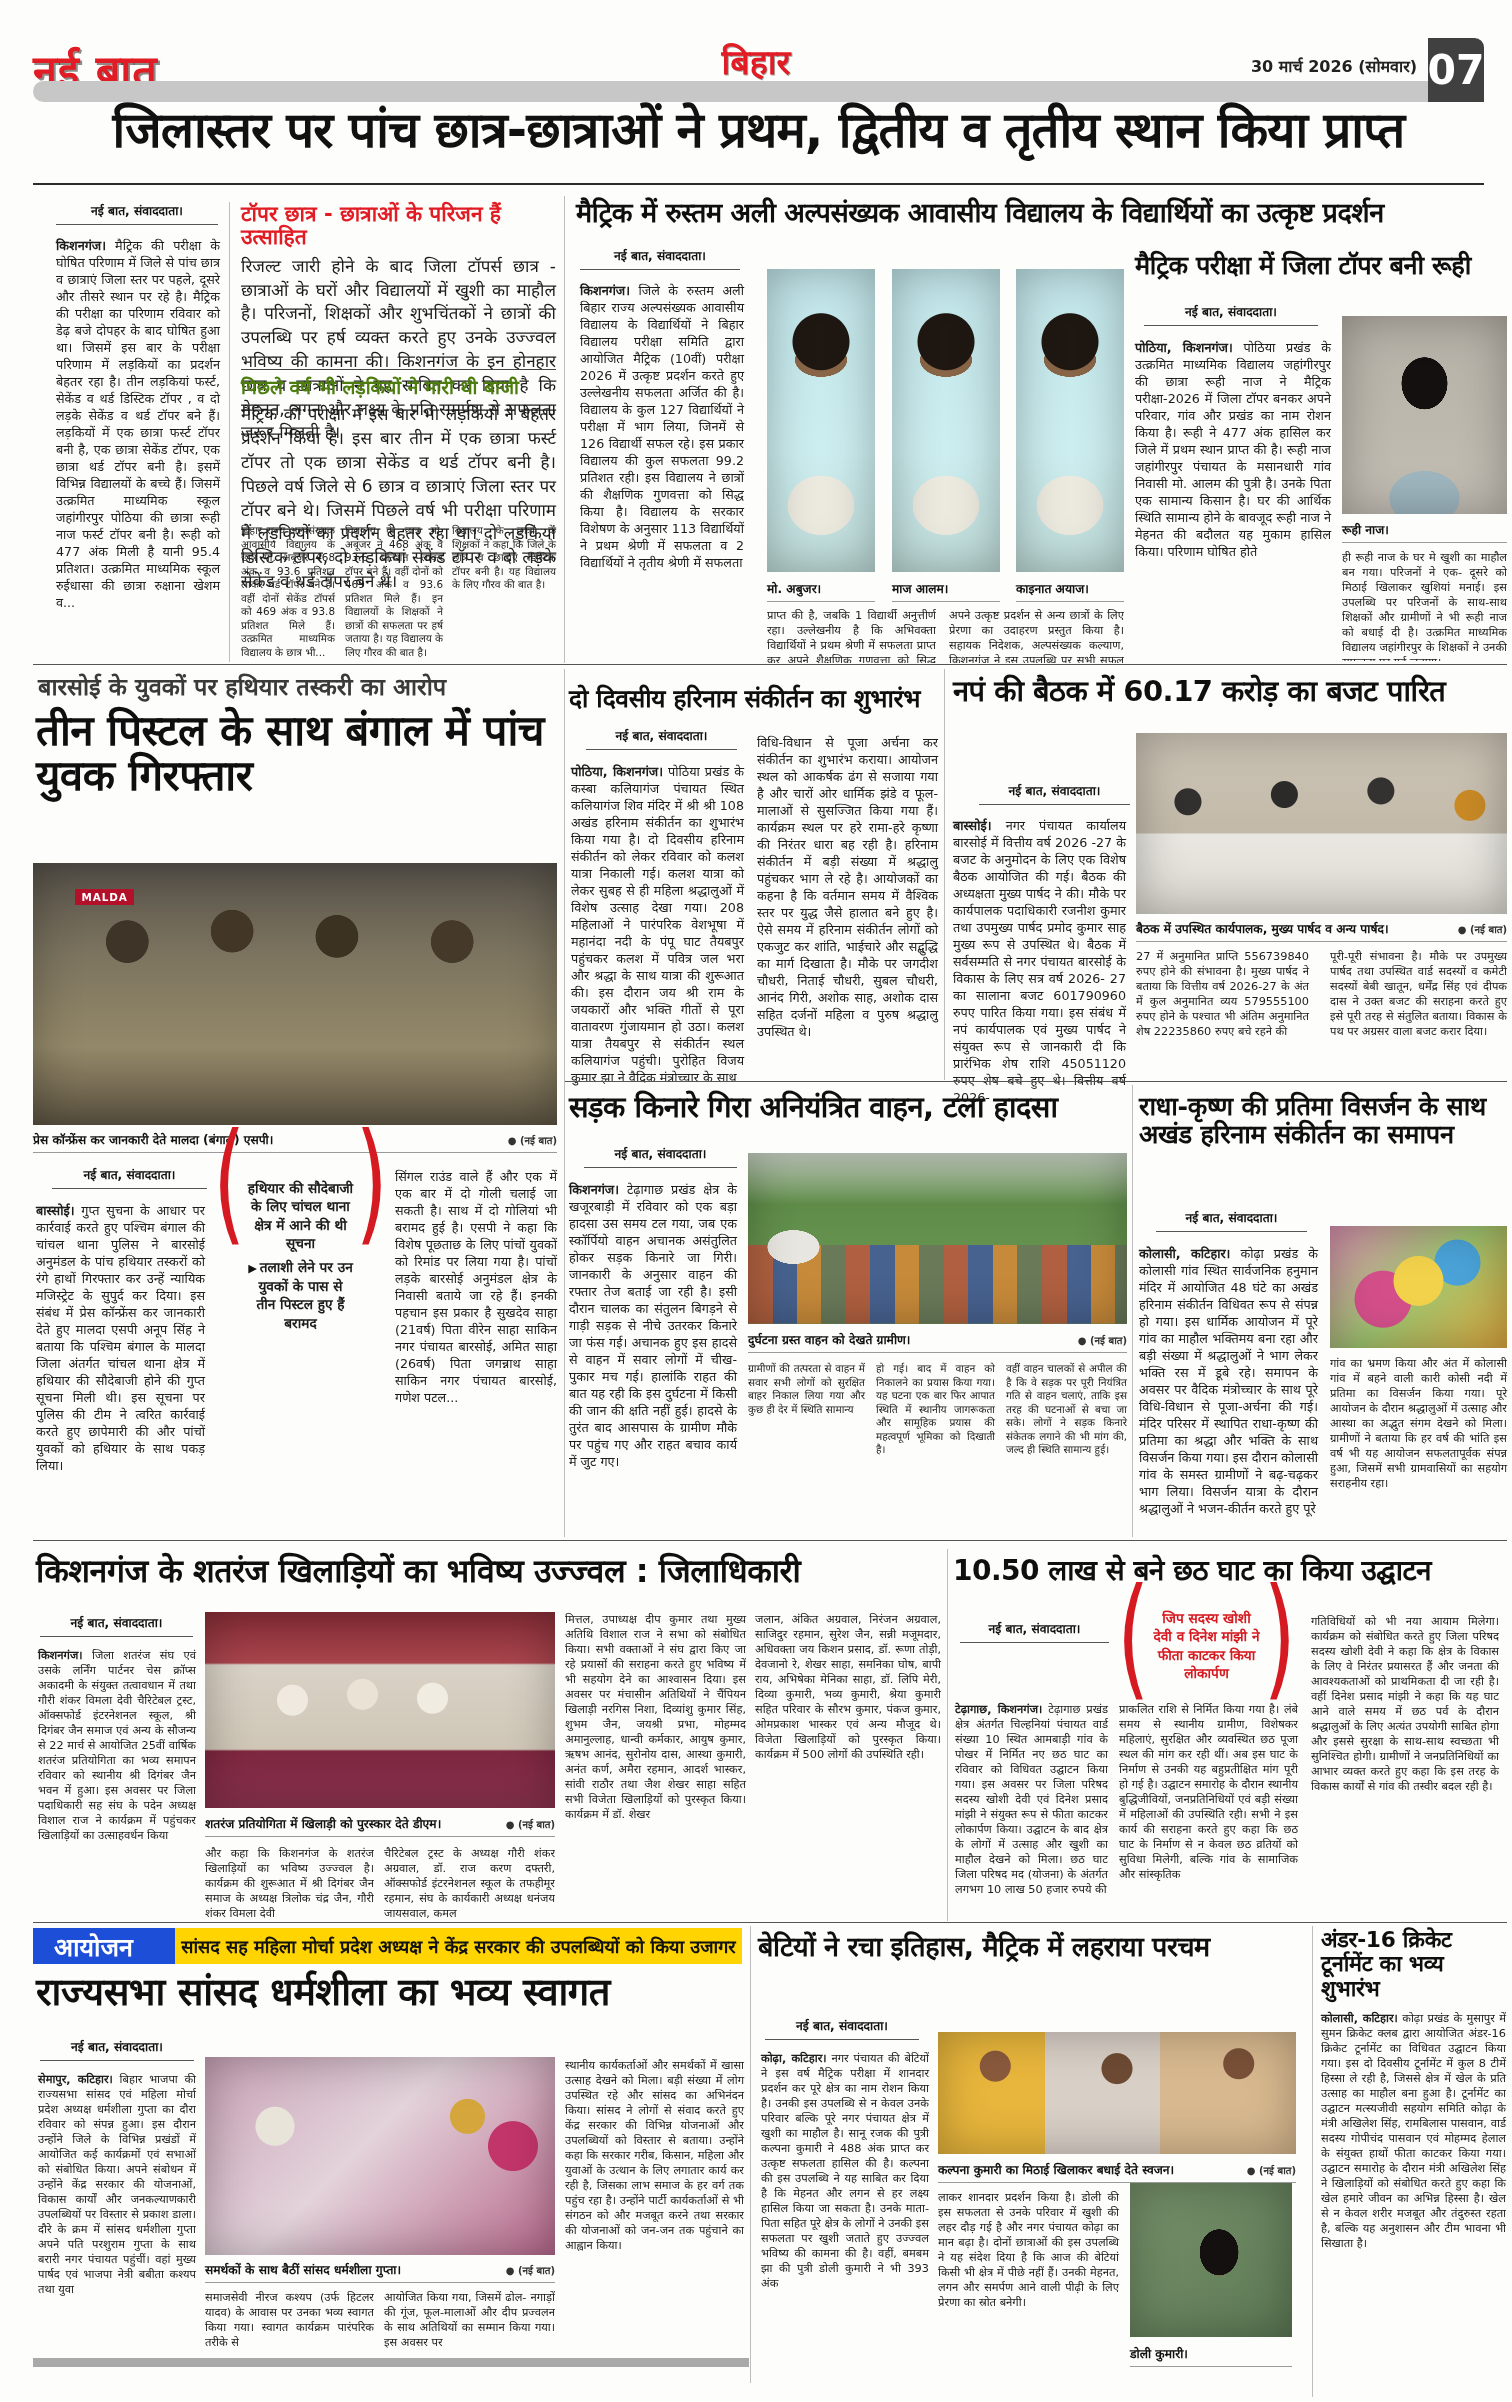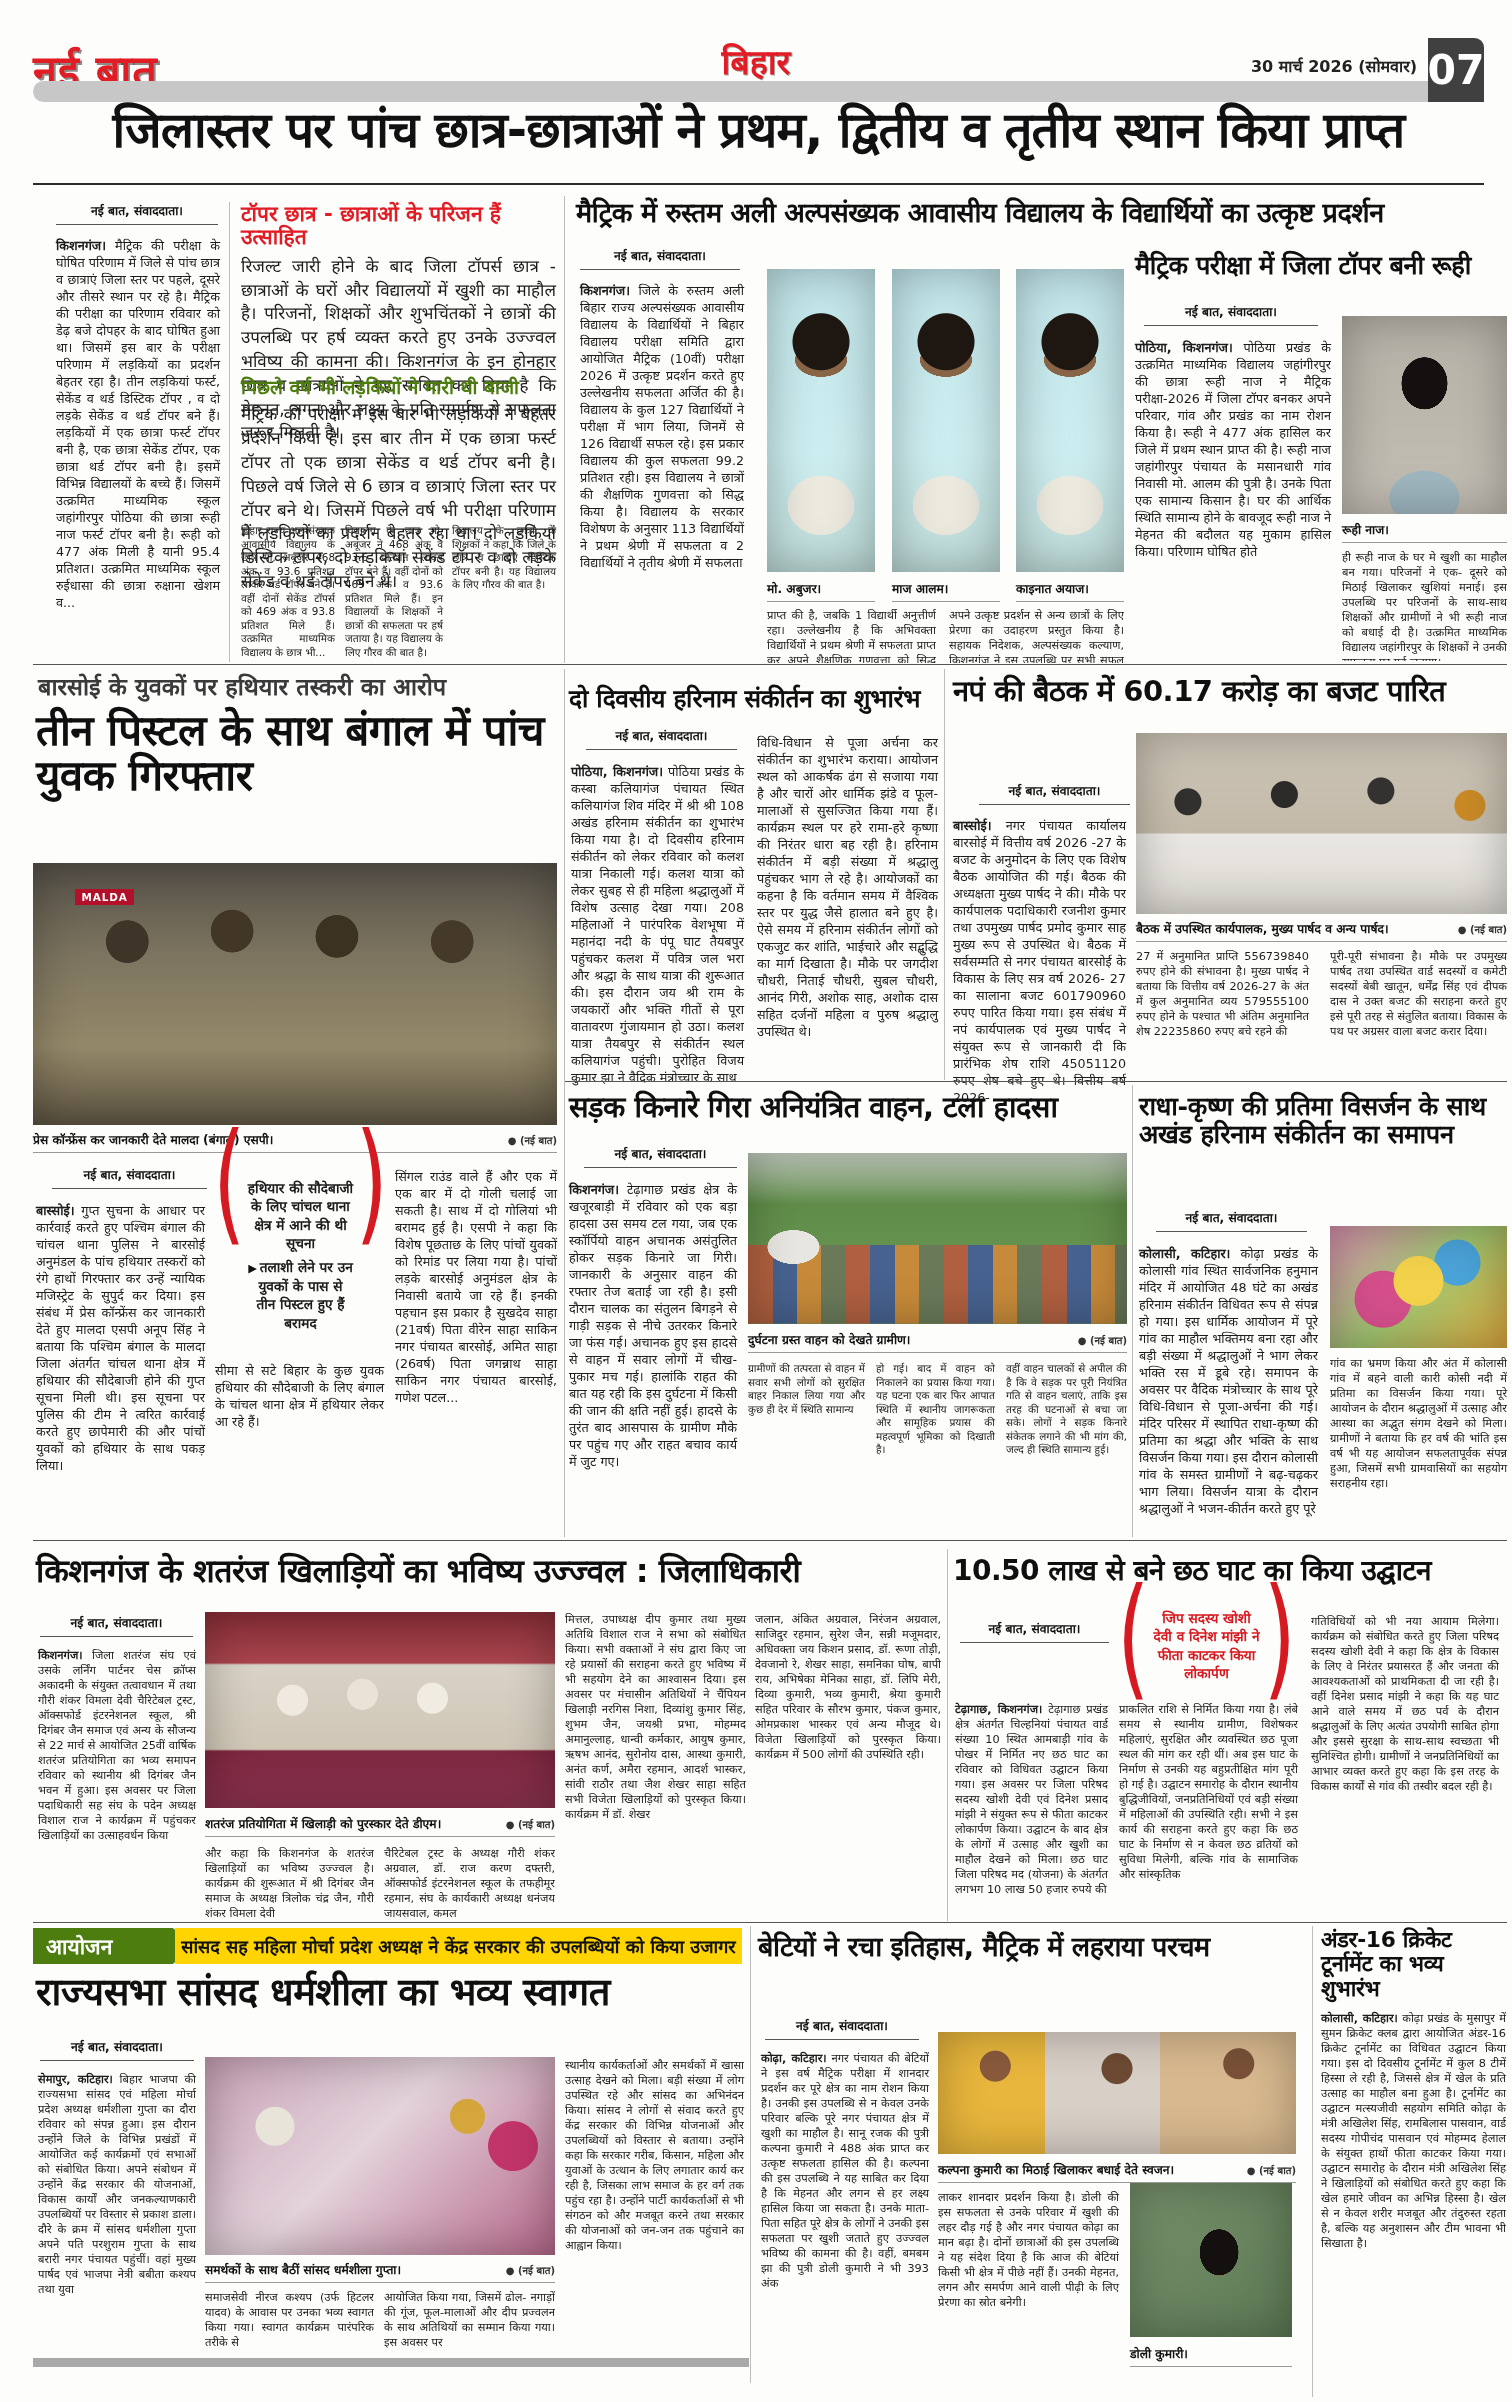--- a/index.html
+++ b/index.html
@@ -31,21 +31,21 @@
   .boxtitle-red{color:#e11c24;font-weight:900;font-size:21px;line-height:1.1;}
   .boxtitle-blk{color:#4d7c0f;font-weight:900;font-size:19px;line-height:1.1;}
   .boxtext{font-size:17px;line-height:1.4;text-align:justify;font-weight:400;}
   
   .callout{display:flex;align-items:stretch;}
   .callout .brk{color:#d61a21;font-size:83px;line-height:.95;font-weight:400;transform:scaleY(1.6);}
   .callout .ctext{font-size:13.7px;font-weight:800;text-align:center;line-height:1.35;padding:5.6px 1.9px;}
   .callout .ctext.red{color:#d61a21;}
   .callout .arrow{color:#111;font-size:11.3px;margin-right:2.8px;}
   
-  .tag-red{background:#4d7c0f;color:#fff;font-weight:900;font-size:21px;display:flex;align-items:center;padding-left:13px;
+  .tag-red{background:#1d4ed8;color:#fff;font-weight:900;font-size:25px;display:flex;align-items:center;padding-left:21px;
            clip-path:polygon(0 0,88% 0,100% 50%,88% 100%,0 100%);}
   .strip-yellow{background:#ffd400;color:#111;font-weight:900;font-size:18px;display:flex;align-items:center;justify-content:center;}
   
   .ph{position:absolute;box-shadow:inset 0 0 47px rgba(0,0,0,.30);background:#8a8a84;}
   .ph .inlabel{position:absolute;left:8%;top:10%;background:#b3112a;color:#fff;font-size:10.4px;font-weight:800;padding:1.9px 6.6px;letter-spacing:0.9px;}
   #ph-press{background:
     radial-gradient(circle at 18% 30%,#3f3428 0 21px,transparent 21.7px),
     radial-gradient(circle at 38% 26%,#423627 0 21px,transparent 21.7px),
     radial-gradient(circle at 58% 28%,#3c3222 0 21px,transparent 21.7px),
     radial-gradient(circle at 80% 30%,#453a2a 0 21px,transparent 21.7px),
@@ -175,21 +175,20 @@
   <div class="abs byline" style="left:52px;top:1166px;width:155px;">नई बात, संवाददाता।</div>
   <p class="abs bt" style="left:36px;top:1202px;width:169px;height:333px;"><b>बास्सोई।</b> <span>गुप्त सुचना के आधार पर कार्रवाई करते हुए पश्चिम बंगाल की चांचल थाना पुलिस ने बारसोई अनुमंडल के पांच हथियार तस्करों को रंगे हाथों गिरफ्तार कर उन्हें न्यायिक मजिस्ट्रेट के सुपुर्द कर दिया। इस संबंध में प्रेस कॉन्फ्रेंस कर जानकारी देते हुए मालदा एसपी अनूप सिंह ने बताया कि पश्चिम बंगाल के मालदा जिला अंतर्गत चांचल थाना क्षेत्र में हथियार की सौदेबाजी होने की गुप्त सूचना मिली थी। इस सूचना पर पुलिस की टीम ने त्वरित कार्रवाई करते हुए छापेमारी की और पांचों युवकों को हथियार के साथ पकड़ लिया।</span></p>
   <div class="abs callout" style="left:213px;top:1173px;width:175px;height:177px;">
     <span class="brk">(</span>
     <div class="ctext">
       <div>हथियार की सौदेबाजी के लिए चांचल थाना क्षेत्र में आने की थी सूचना</div>
       <div style="margin-top:5.6px;"><span class="arrow">▶</span><span>तलाशी लेने पर उन युवकों के पास से तीन पिस्टल हुए हैं बरामद</span></div>
     </div>
     <span class="brk">)</span>
   </div>
-  <p class="abs bt" style="left:215px;top:1362px;width:169px;height:173px;">सीमा से सटे बिहार के कुछ युवक हथियार की सौदेबाजी के लिए बंगाल के चांचल थाना क्षेत्र में हथियार लेकर आ रहे हैं।</p>
   <p class="abs bt" style="left:395px;top:1168px;width:162px;height:367px;">सिंगल राउंड वाले हैं और एक में एक बार में दो गोली चलाई जा सकती है। साथ में दो गोलियां भी बरामद हुई है। एसपी ने कहा कि विशेष पूछताछ के लिए पांचों युवकों को रिमांड पर लिया गया है। पांचों लड़के बारसोई अनुमंडल क्षेत्र के निवासी बताये जा रहे हैं। इनकी पहचान इस प्रकार है सुखदेव साहा (21वर्ष) पिता वीरेन साहा साकिन नगर पंचायत बारसोई, अमित साहा (26वर्ष) पिता जगन्नाथ साहा साकिन नगर पंचायत बारसोई, गणेश पटल...</p>
 
   <div class="abs vrule" style="left:564px;top:669px;height:868px;"></div>
 
   <div class="abs headline-mid" style="left:569px;top:685px;width:369px;font-size:24.5px;">दो दिवसीय हरिनाम संकीर्तन का शुभारंभ</div>
   <div class="abs byline" style="left:586px;top:727px;width:151px;">नई बात, संवाददाता।</div>
   <p class="abs bt" style="left:571px;top:763px;width:173px;height:313px;"><b>पोठिया, किशनगंज।</b> <span>पोठिया प्रखंड के कस्बा कलियागंज पंचायत स्थित कलियागंज शिव मंदिर में श्री श्री 108 अखंड हरिनाम संकीर्तन का शुभारंभ किया गया है। दो दिवसीय हरिनाम संकीर्तन को लेकर रविवार को कलश यात्रा निकाली गई। कलश यात्रा को लेकर सुबह से ही महिला श्रद्धालुओं में विशेष उत्साह देखा गया। 208 महिलाओं ने पारंपरिक वेशभूषा में महानंदा नदी के पंपू घाट तैयबपुर पहुंचकर कलश में पवित्र जल भरा और श्रद्धा के साथ यात्रा की शुरूआत की। इस दौरान जय श्री राम के जयकारों और भक्ति गीतों से पूरा वातावरण गुंजायमान हो उठा। कलश यात्रा तैयबपुर से संकीर्तन स्थल कलियागंज पहुंची। पुरोहित विजय कुमार झा ने वैदिक मंत्रोच्चार के साथ</span></p>
   <p class="abs bt" style="left:757px;top:734px;width:181px;height:341px;">विधि-विधान से पूजा अर्चना कर संकीर्तन का शुभारंभ कराया। आयोजन स्थल को आकर्षक ढंग से सजाया गया है और चारों ओर धार्मिक झंडे व फूल- मालाओं से सुसज्जित किया गया हैं। कार्यक्रम स्थल पर हरे रामा-हरे कृष्णा की निरंतर धारा बह रही है। हरिनाम संकीर्तन में बड़ी संख्या में श्रद्धालु पहुंचकर भाग ले रहे है। आयोजकों का कहना है कि वर्तमान समय में वैश्विक स्तर पर युद्ध जैसे हालात बने हुए है। ऐसे समय में हरिनाम संकीर्तन लोगों को एकजुट कर शांति, भाईचारे और सद्बु‌द्धि का मार्ग दिखाता है। मौके पर जगदीश चौधरी, निताई चौधरी, सुबल चौधरी, आनंद गिरी, अशोक साह, अशोक दास सहित दर्जनों महिला व पुरुष श्रद्धालु उपस्थित थे।</p>
 
   <div class="abs vrule" style="left:944px;top:669px;height:411px;"></div>

